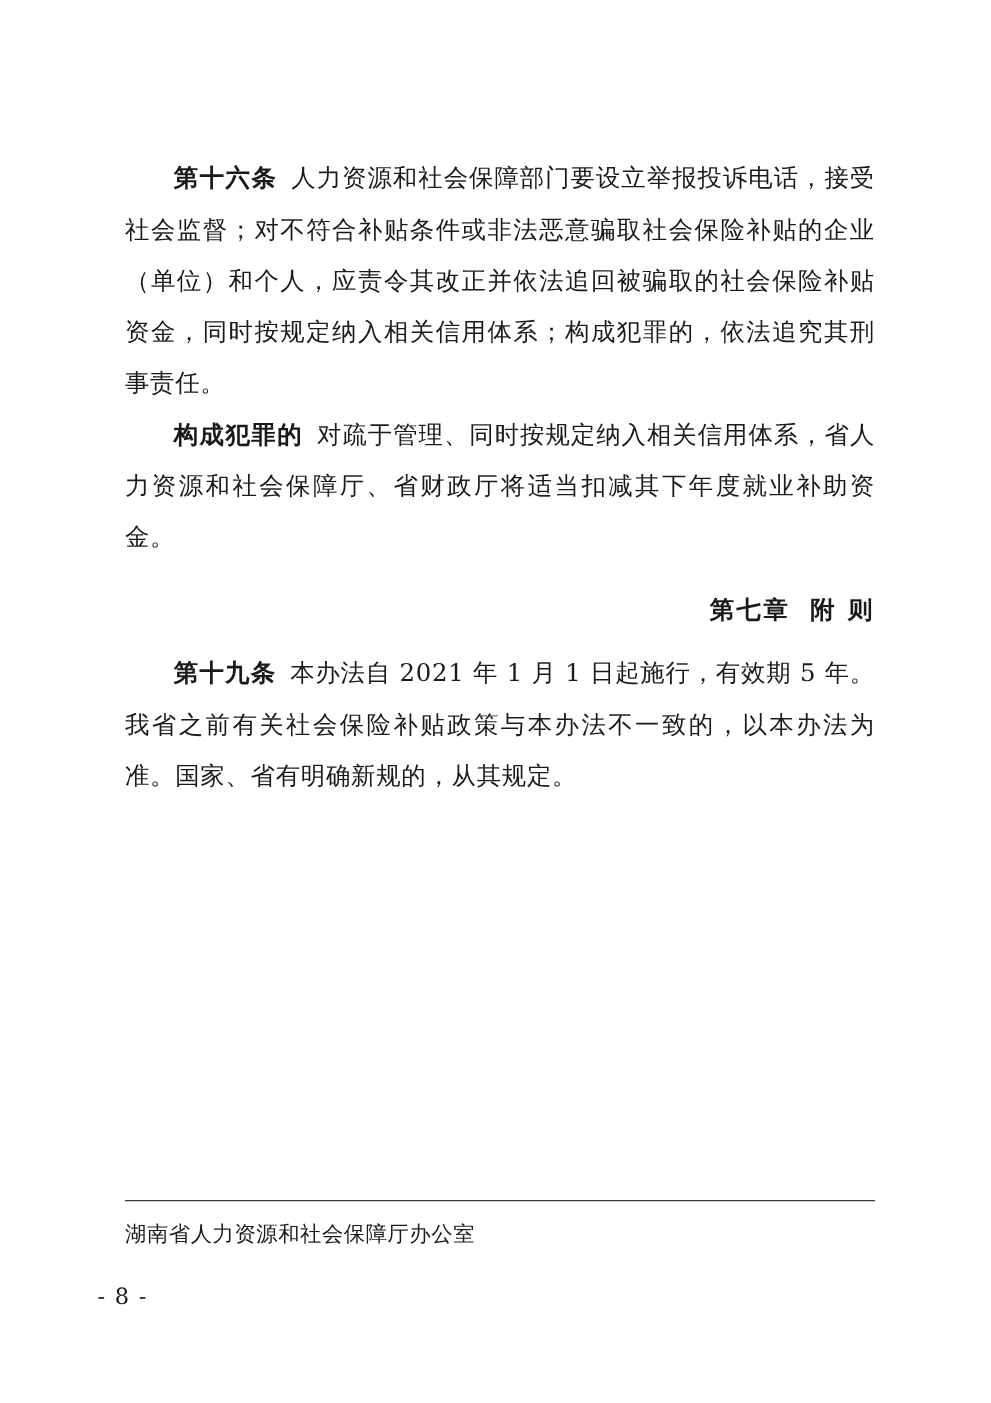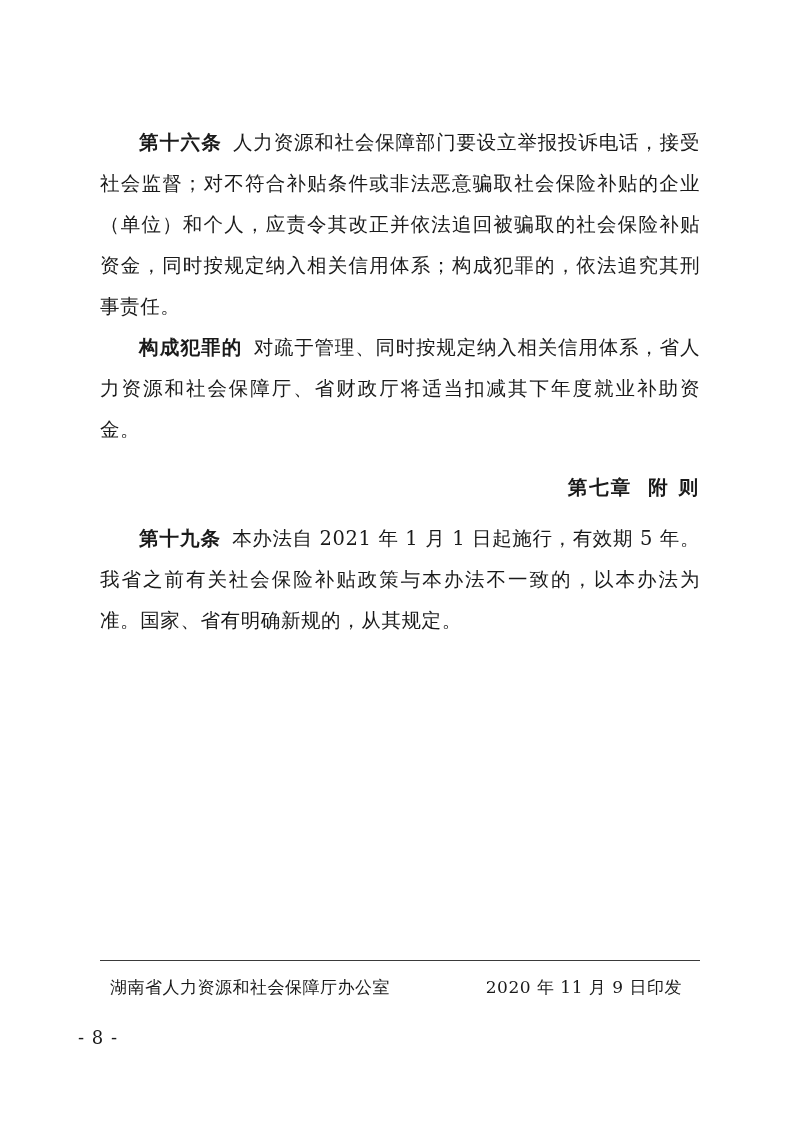--- a/index.html
+++ b/index.html
@@ -71,21 +71,21 @@
   .footer-row {
     position: absolute;
     left: 100px;
     top: 976px;
     width: 600px;
     display: flex;
     justify-content: space-between;
     font-size: 17px;
     letter-spacing: 0.5px;
   }
-  .footer-left { text-align: left; margin-left: 10px; }
+  .footer-left { text-align: left; }
   .footer-right { text-align: right; padding-right: 18px; }
   .page-number {
     position: absolute;
     left: 78px;
     top: 1027px;
     font-size: 18px;
     letter-spacing: 1px;
   }
 </style>
 </head>
@@ -112,18 +112,17 @@
       <span class="lead">第十九条</span><span class="gap"></span><span>本办法自 2021 年 1 月 1 日起施行，有效期 5 年。我省之前有关社会保险补贴政策与本办法不一致的，以本办法为准。国家、省有明确新规的，从其规定。</span>
     </p>
 
 
   </div>
 
   <div class="footer-rule"></div>
 
   <div class="footer-row">
     <div class="footer-left">湖南省人力资源和社会保障厅办公室</div>
-    <div class="footer-right">2020 年 11 月 9 日印发</div>
   </div>
 
   <div class="page-number">- 8 -</div>
 
 </div>
 
 </body></html>

